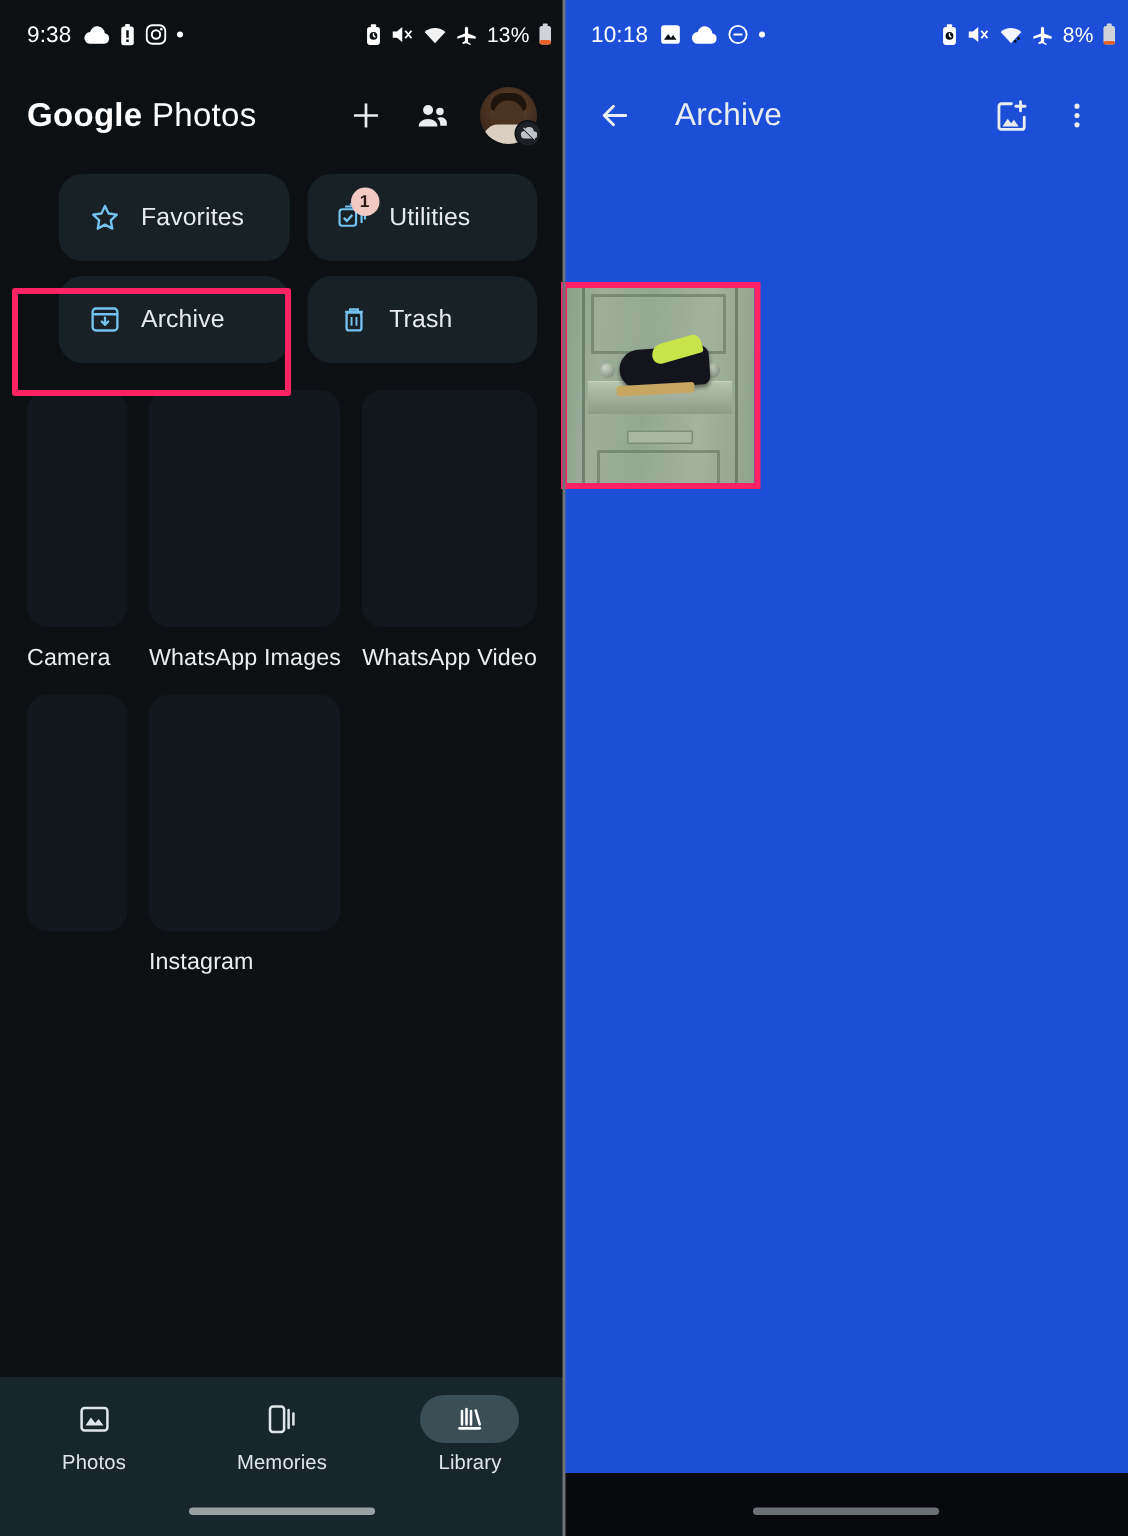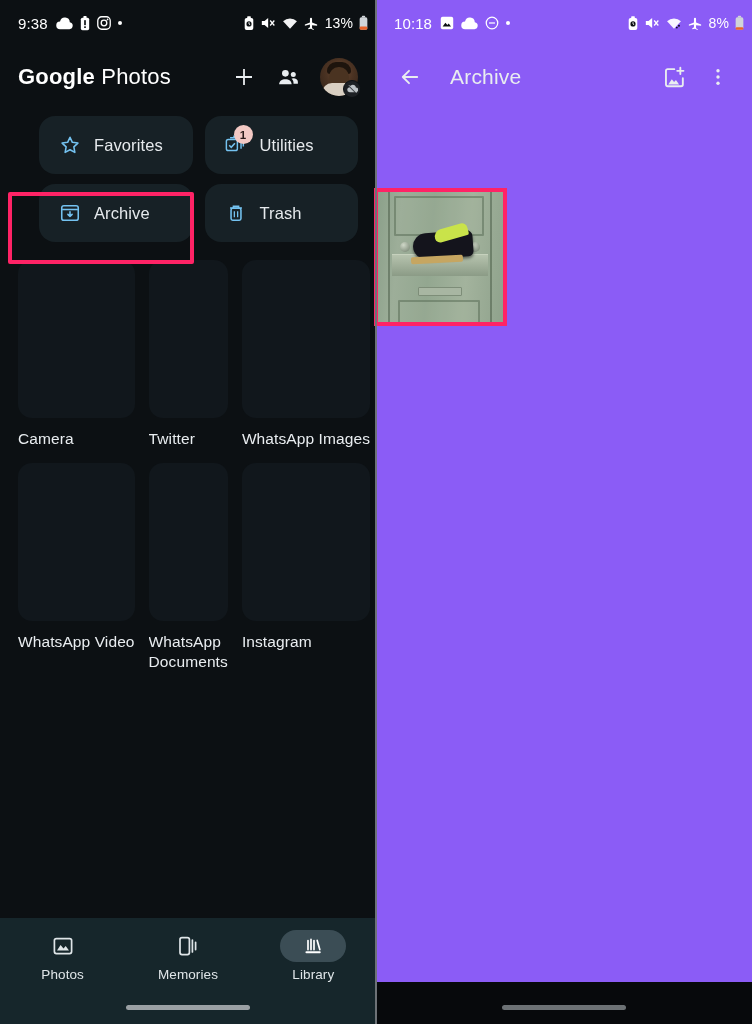--- a/index.html
+++ b/index.html
@@ -7,21 +7,21 @@
     width: 752px; height: 1024px;
     background: #000;
     font-family: "Liberation Sans", sans-serif;
     overflow: hidden;
   }
   .screen { position: relative; width: 752px; height: 1024px; display: flex; }
 
   
   .panel { position: relative; width: 376px; height: 1024px; overflow: hidden; }
   .panel-left  { background: #0c1013; }
-  .panel-right { background: #8b5cf6; }
+  .panel-right { background: #1d4ed8; }
   .divider {
     position: absolute; left: 375px; top: 0;
     width: 1.5px; height: 1024px; background: #6d7277; z-index: 60;
   }
 
   
   .statusbar {
     height: 46px; display: flex; align-items: center;
     padding: 0 8px 0 18px; color: #ffffff;
     font-size: 14.5px; letter-spacing: .1px;
@@ -364,33 +364,28 @@
 
     <div class="hl-box" style="left:8px; top:192px; width:186px; height:72px;"></div>
 
     <div class="albums">
       <div class="album">
         <div class="album-thumb"></div>
         <div class="album-name">Camera</div>
       </div>
       <div class="album">
         <div class="album-thumb"></div>
-        <div class="album-name">Twitter</div>
-      </div>
-      <div class="album">
-        <div class="album-thumb"></div>
         <div class="album-name">WhatsApp Images</div>
       </div>
       <div class="album">
         <div class="album-thumb"></div>
         <div class="album-name">WhatsApp Video</div>
       </div>
       <div class="album">
         <div class="album-thumb"></div>
-        <div class="album-name wrapped">WhatsApp Documents</div>
       </div>
       <div class="album">
         <div class="album-thumb"></div>
         <div class="album-name wrapped">Instagram</div>
       </div>
     </div>
 
     <div class="bottom-nav">
       <div class="nav-item">
         <div class="nav-pill">

